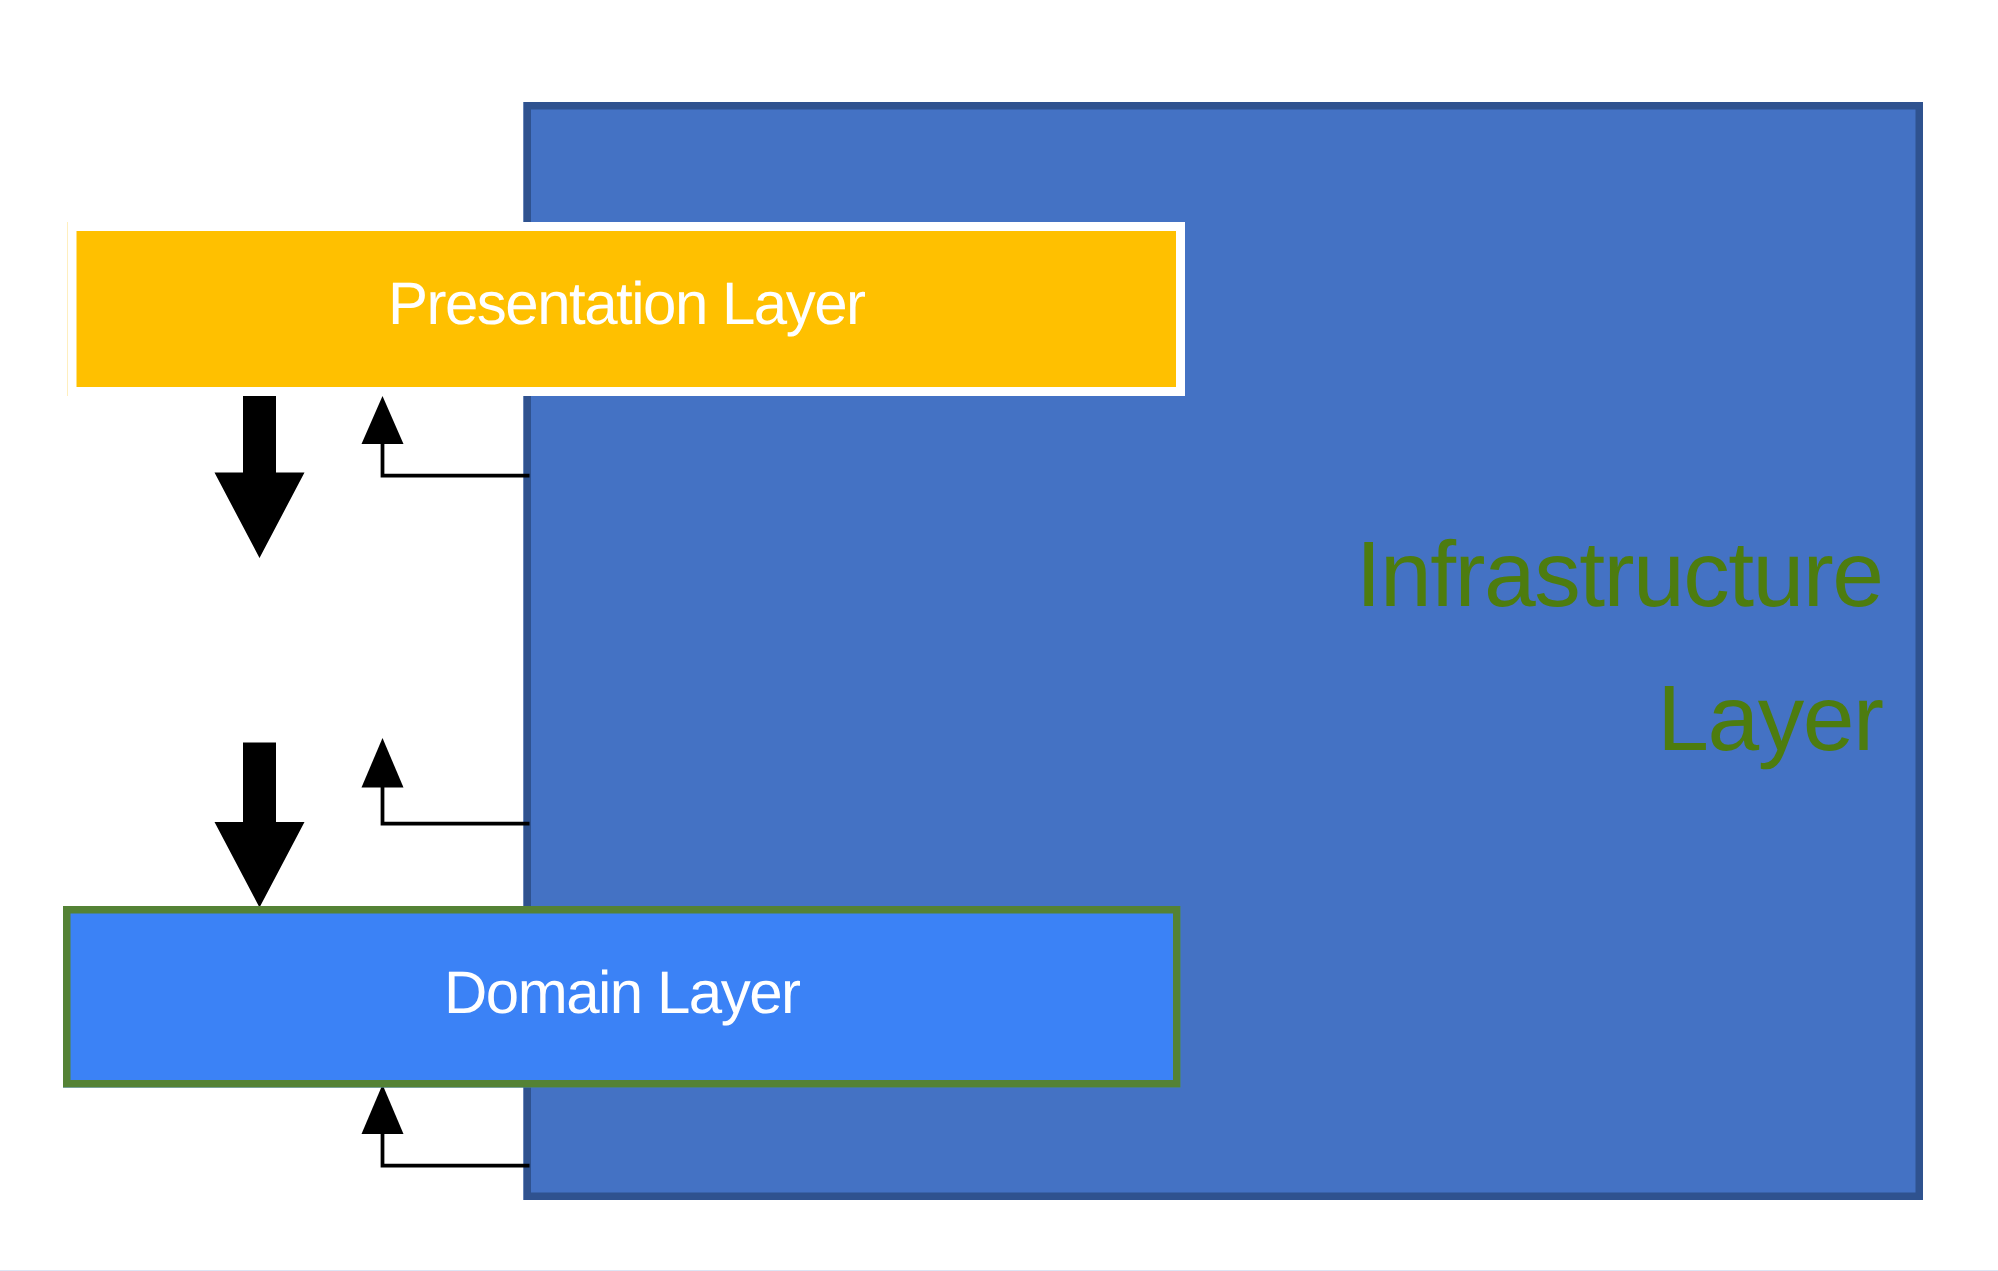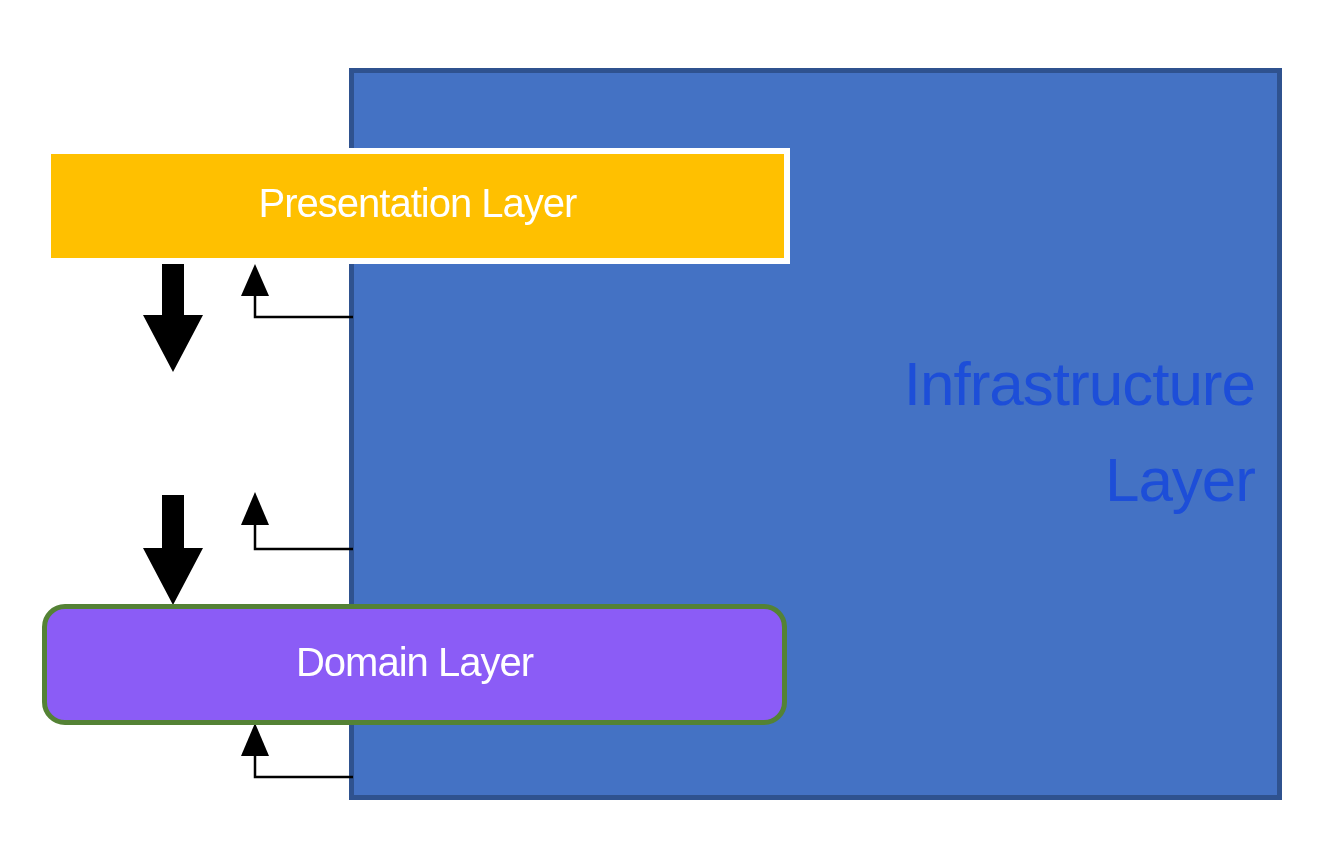--- a/index.html
+++ b/index.html
@@ -78,21 +78,21 @@
     z-index: 2;
   }
 </style>
 </head>
 <body>
 
 <div class="canvas">
 
   <div class="box infra-box" style="background-color: rgb(68, 114, 196); border-color: rgb(47, 82, 143);"></div>
 
-  <div class="infra-label" style="color: #1d4ed8;">
+  <div class="infra-label" style="color: #4d7c0f;">
     <span>Infrastructure</span>
     <span>Layer</span>
   </div>
 
   <svg class="arrows-overlay" width="1332" height="847" viewBox="0 0 1332 847">
 
     <polygon points="162,264 184,264 184,315 203,315 173,372 143,315 162,315" fill="#000000"></polygon>
 
     <polygon points="162,495 184,495 184,548 203,548 173,605 143,548 162,548" fill="#000000"></polygon>
 
@@ -110,17 +110,17 @@
       <path d="M 353,777 H 255 V 753" fill="none" stroke-width="2.5" stroke="#000000"></path>
       <polygon points="255,723 241,756 269,756" fill="#000000"></polygon>
     </g>
   </svg>
 
   <div class="box layer-box presentation-box" style="background-color: rgb(255, 192, 0); border-color: rgb(255, 255, 255);">
     <span class="box-label" style="color: rgb(255, 255, 255);">Presentation Layer</span>
   </div>
 
 
-  <div class="box layer-box domain-box" style="background-color: #8b5cf6; border-color: rgb(84, 130, 53); border-radius: 23px;">
+  <div class="box layer-box domain-box" style="background-color: #3b82f6; border-color: rgb(84, 130, 53);">
     <span class="box-label" style="color: rgb(255, 255, 255);">Domain Layer</span>
   </div>
 
 </div>
 
 </body></html>

